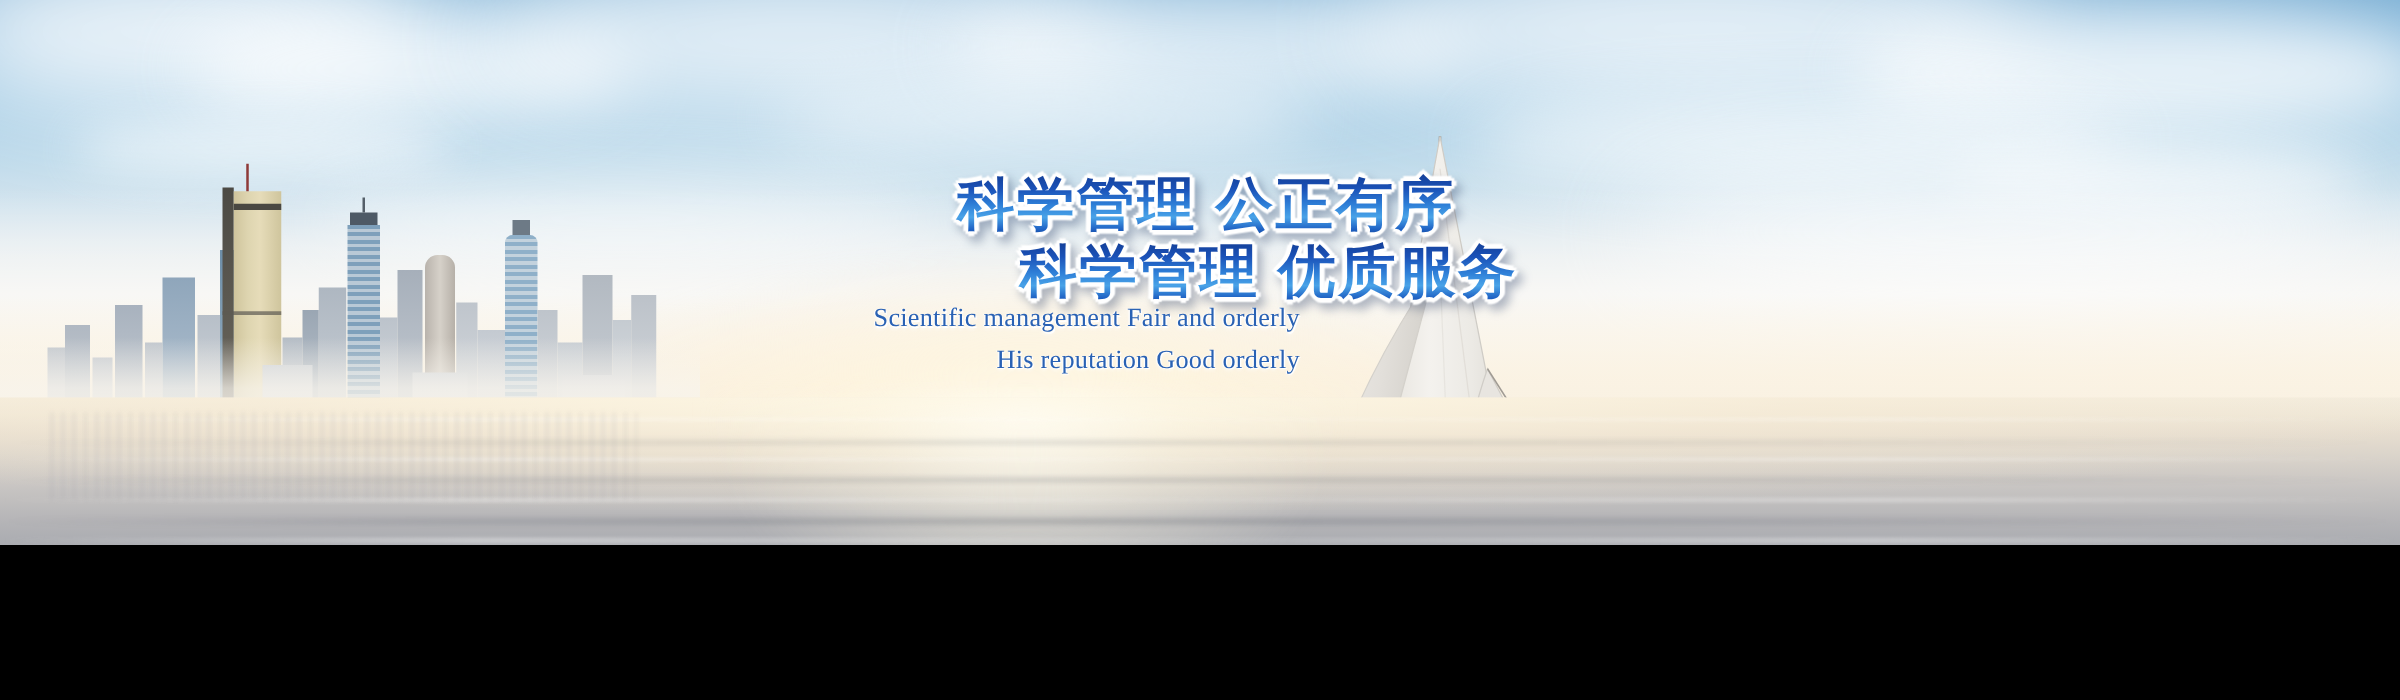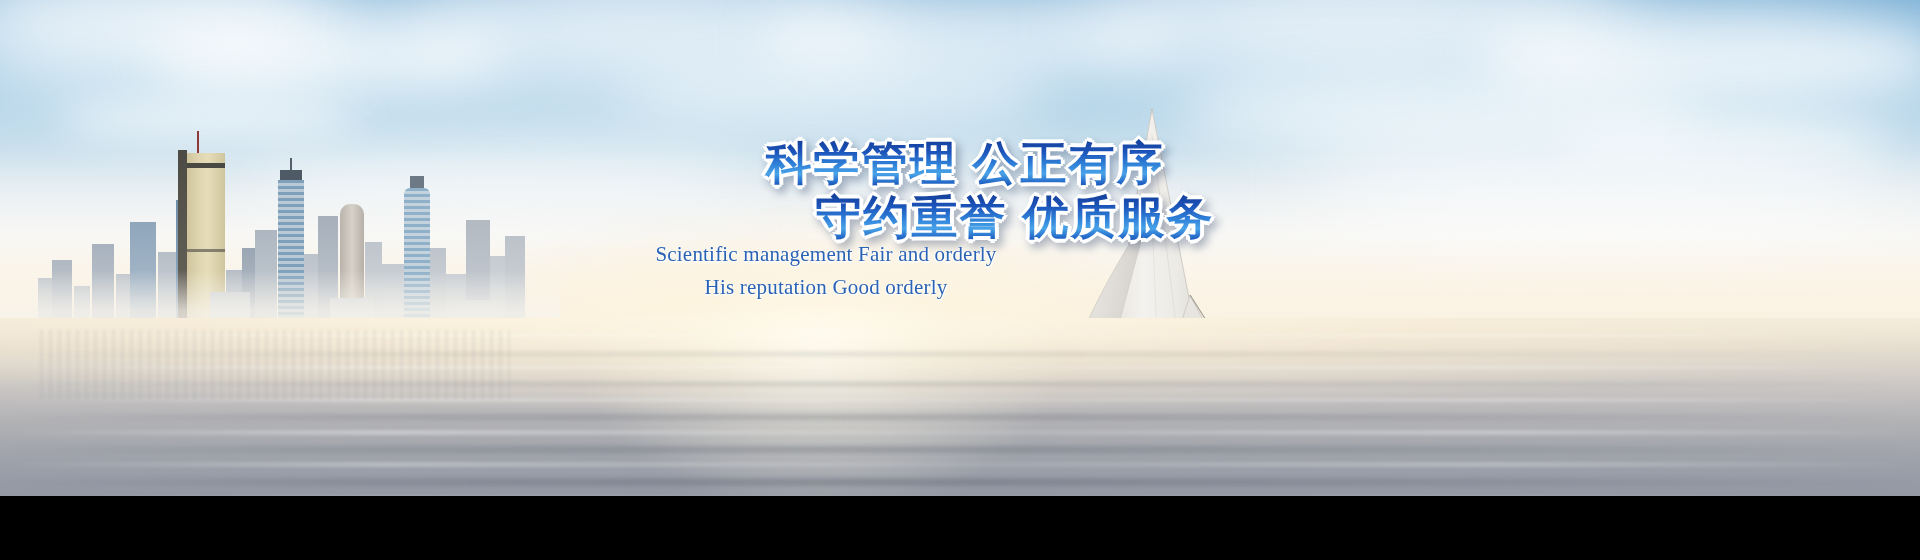--- a/index.html
+++ b/index.html
@@ -1,16 +1,16 @@
 <!DOCTYPE html>
 <html><head>
 <meta charset="utf-8">
 <style>
   html,body{margin:0;padding:0;background:#000;}
-  #banner{position:relative;width:1920px;height:496px;overflow:hidden;
+  #banner{position:relative;width:1920px;height:436px;overflow:hidden;
     font-family:"Liberation Sans",sans-serif;}
 
   
   .sky{position:absolute;left:0;top:0;width:1920px;height:330px;
     background:linear-gradient(180deg,
       #7fb2d6 0%, #8cbcdd 10%, #a3cbe4 24%, #bcd9ea 38%,
       #d3e4ee 50%, #e4ebee 60%, #eeeeea 70%, #f4efe3 80%,
       #f7f0e0 90%, #f8f1e2 100%);}
 
   
@@ -79,21 +79,21 @@
     filter:drop-shadow(2px 2px 0 #ffffff) drop-shadow(-2px -2px 0 #ffffff)
            drop-shadow(2px -2px 0 #ffffff) drop-shadow(-2px 2px 0 #ffffff)
            drop-shadow(4px 5px 4px rgba(40,60,100,.35));}
   .hl1{padding-left:10px;}
   .hl2{padding-left:110px;}
   .sub-line{font-family:"Liberation Serif",serif;font-size:21px;
     color:#2a62b4;line-height:1.2;letter-spacing:.2px;
     text-shadow:1px 1px 0 rgba(255,255,255,.95),
                 -1px 0 0 rgba(255,255,255,.8),
                 0 2px 3px rgba(255,255,255,.9);}
-  .subwrap{position:absolute;left:540px;top:242px;width:500px;text-align:center;margin-left:36px;}
+  .subwrap{position:absolute;left:540px;top:242px;width:500px;text-align:right;}
 </style>
 </head>
 <body>
 
 <div id="banner">
 
   <div class="sky"></div>
 
   <div class="cloud b" style="left:-60px;top:-40px;width:420px;height:130px;opacity:.85;"></div>
   <div class="cloud" style="left:150px;top:10px;width:360px;height:90px;opacity:.7;"></div>
@@ -237,21 +237,21 @@
   <div class="ripd" style="top:512px;opacity:.55;height:8px;"></div>
   <div class="rip" style="top:530px;opacity:.4;height:6px;"></div>
   <div class="ripd" style="top:546px;opacity:.5;height:8px;"></div>
 
   <div style="position:absolute;left:40px;top:330px;width:470px;height:70px;
     background:repeating-linear-gradient(90deg,rgba(150,150,160,.14) 0px,rgba(150,150,160,.14) 3px,rgba(255,255,255,0) 3px,rgba(255,255,255,0) 9px);
     filter:blur(1.5px);"></div>
 
   <div class="headline" style="top:136px;">
     <div class="hl-line hl1">科学管理  公正有序</div>
-    <div class="hl-line hl2">守约重誉  优质服务</div>
+    <div class="hl-line hl2">科学管理  优质服务</div>
   </div>
 
   <div class="subwrap">
     <div class="sub-line">Scientific management Fair and orderly</div>
     <div class="sub-line" style="margin-top:8px;">His reputation Good orderly</div>
   </div>
 
 </div>
 
 </body></html>

